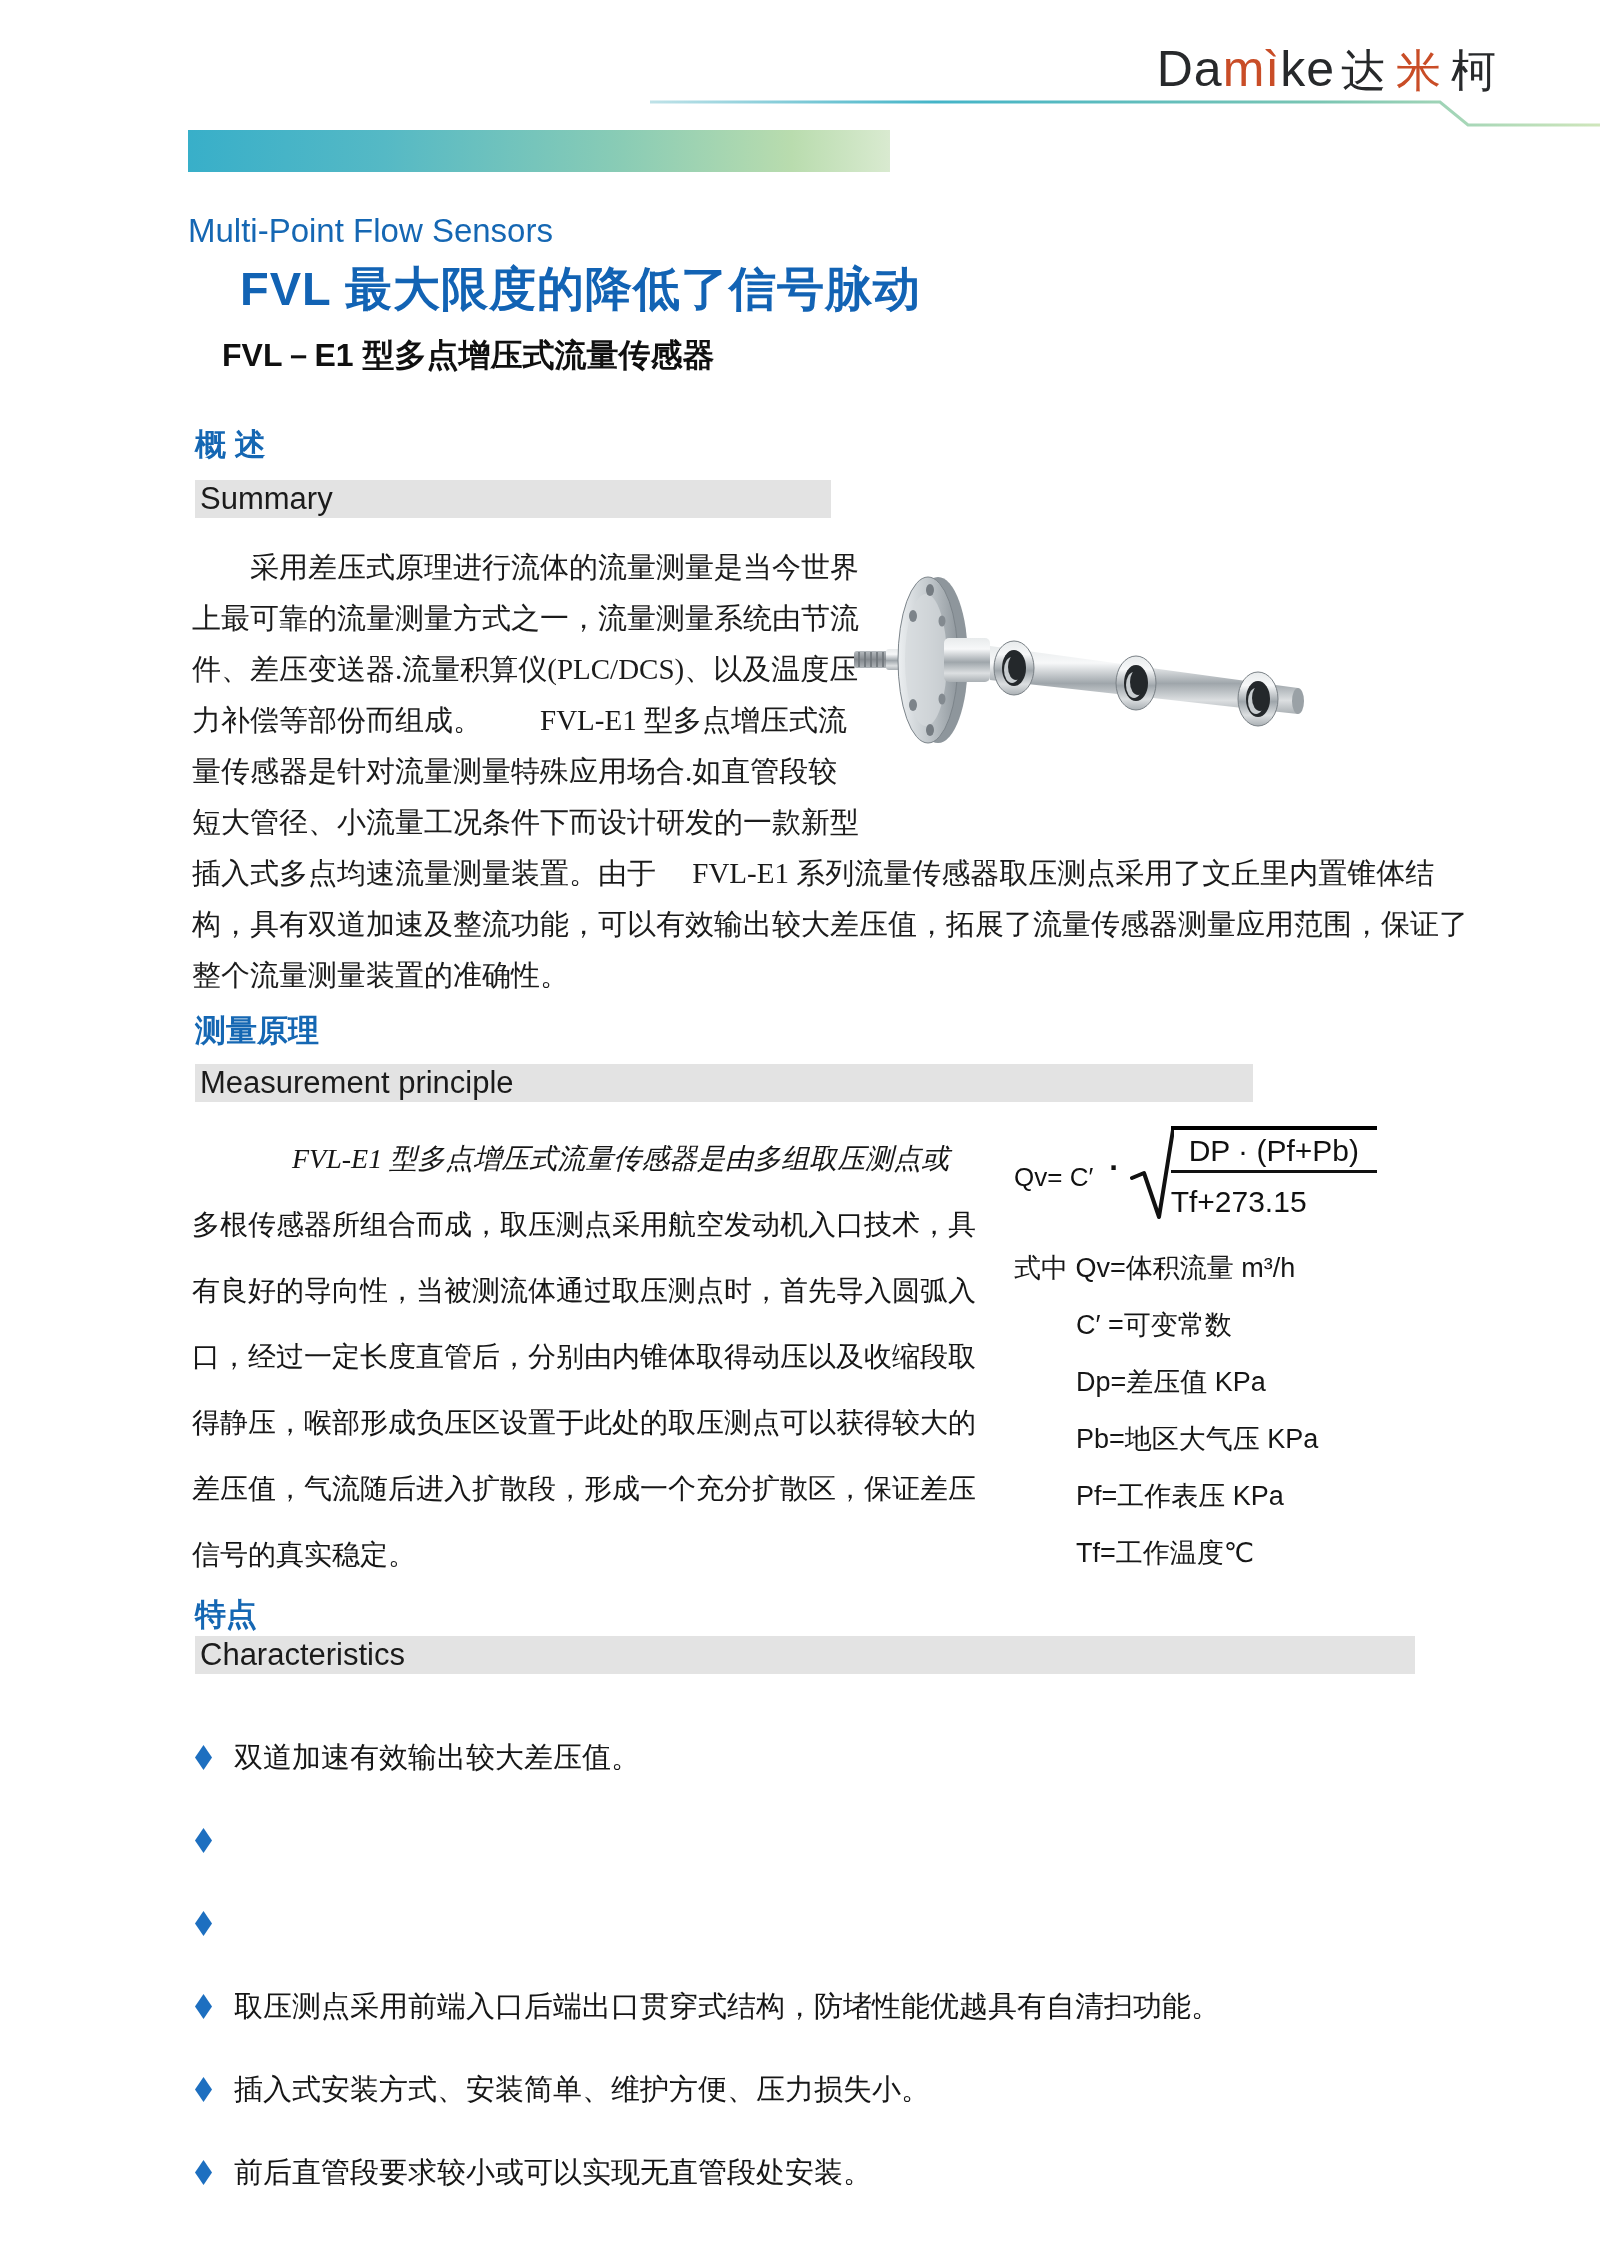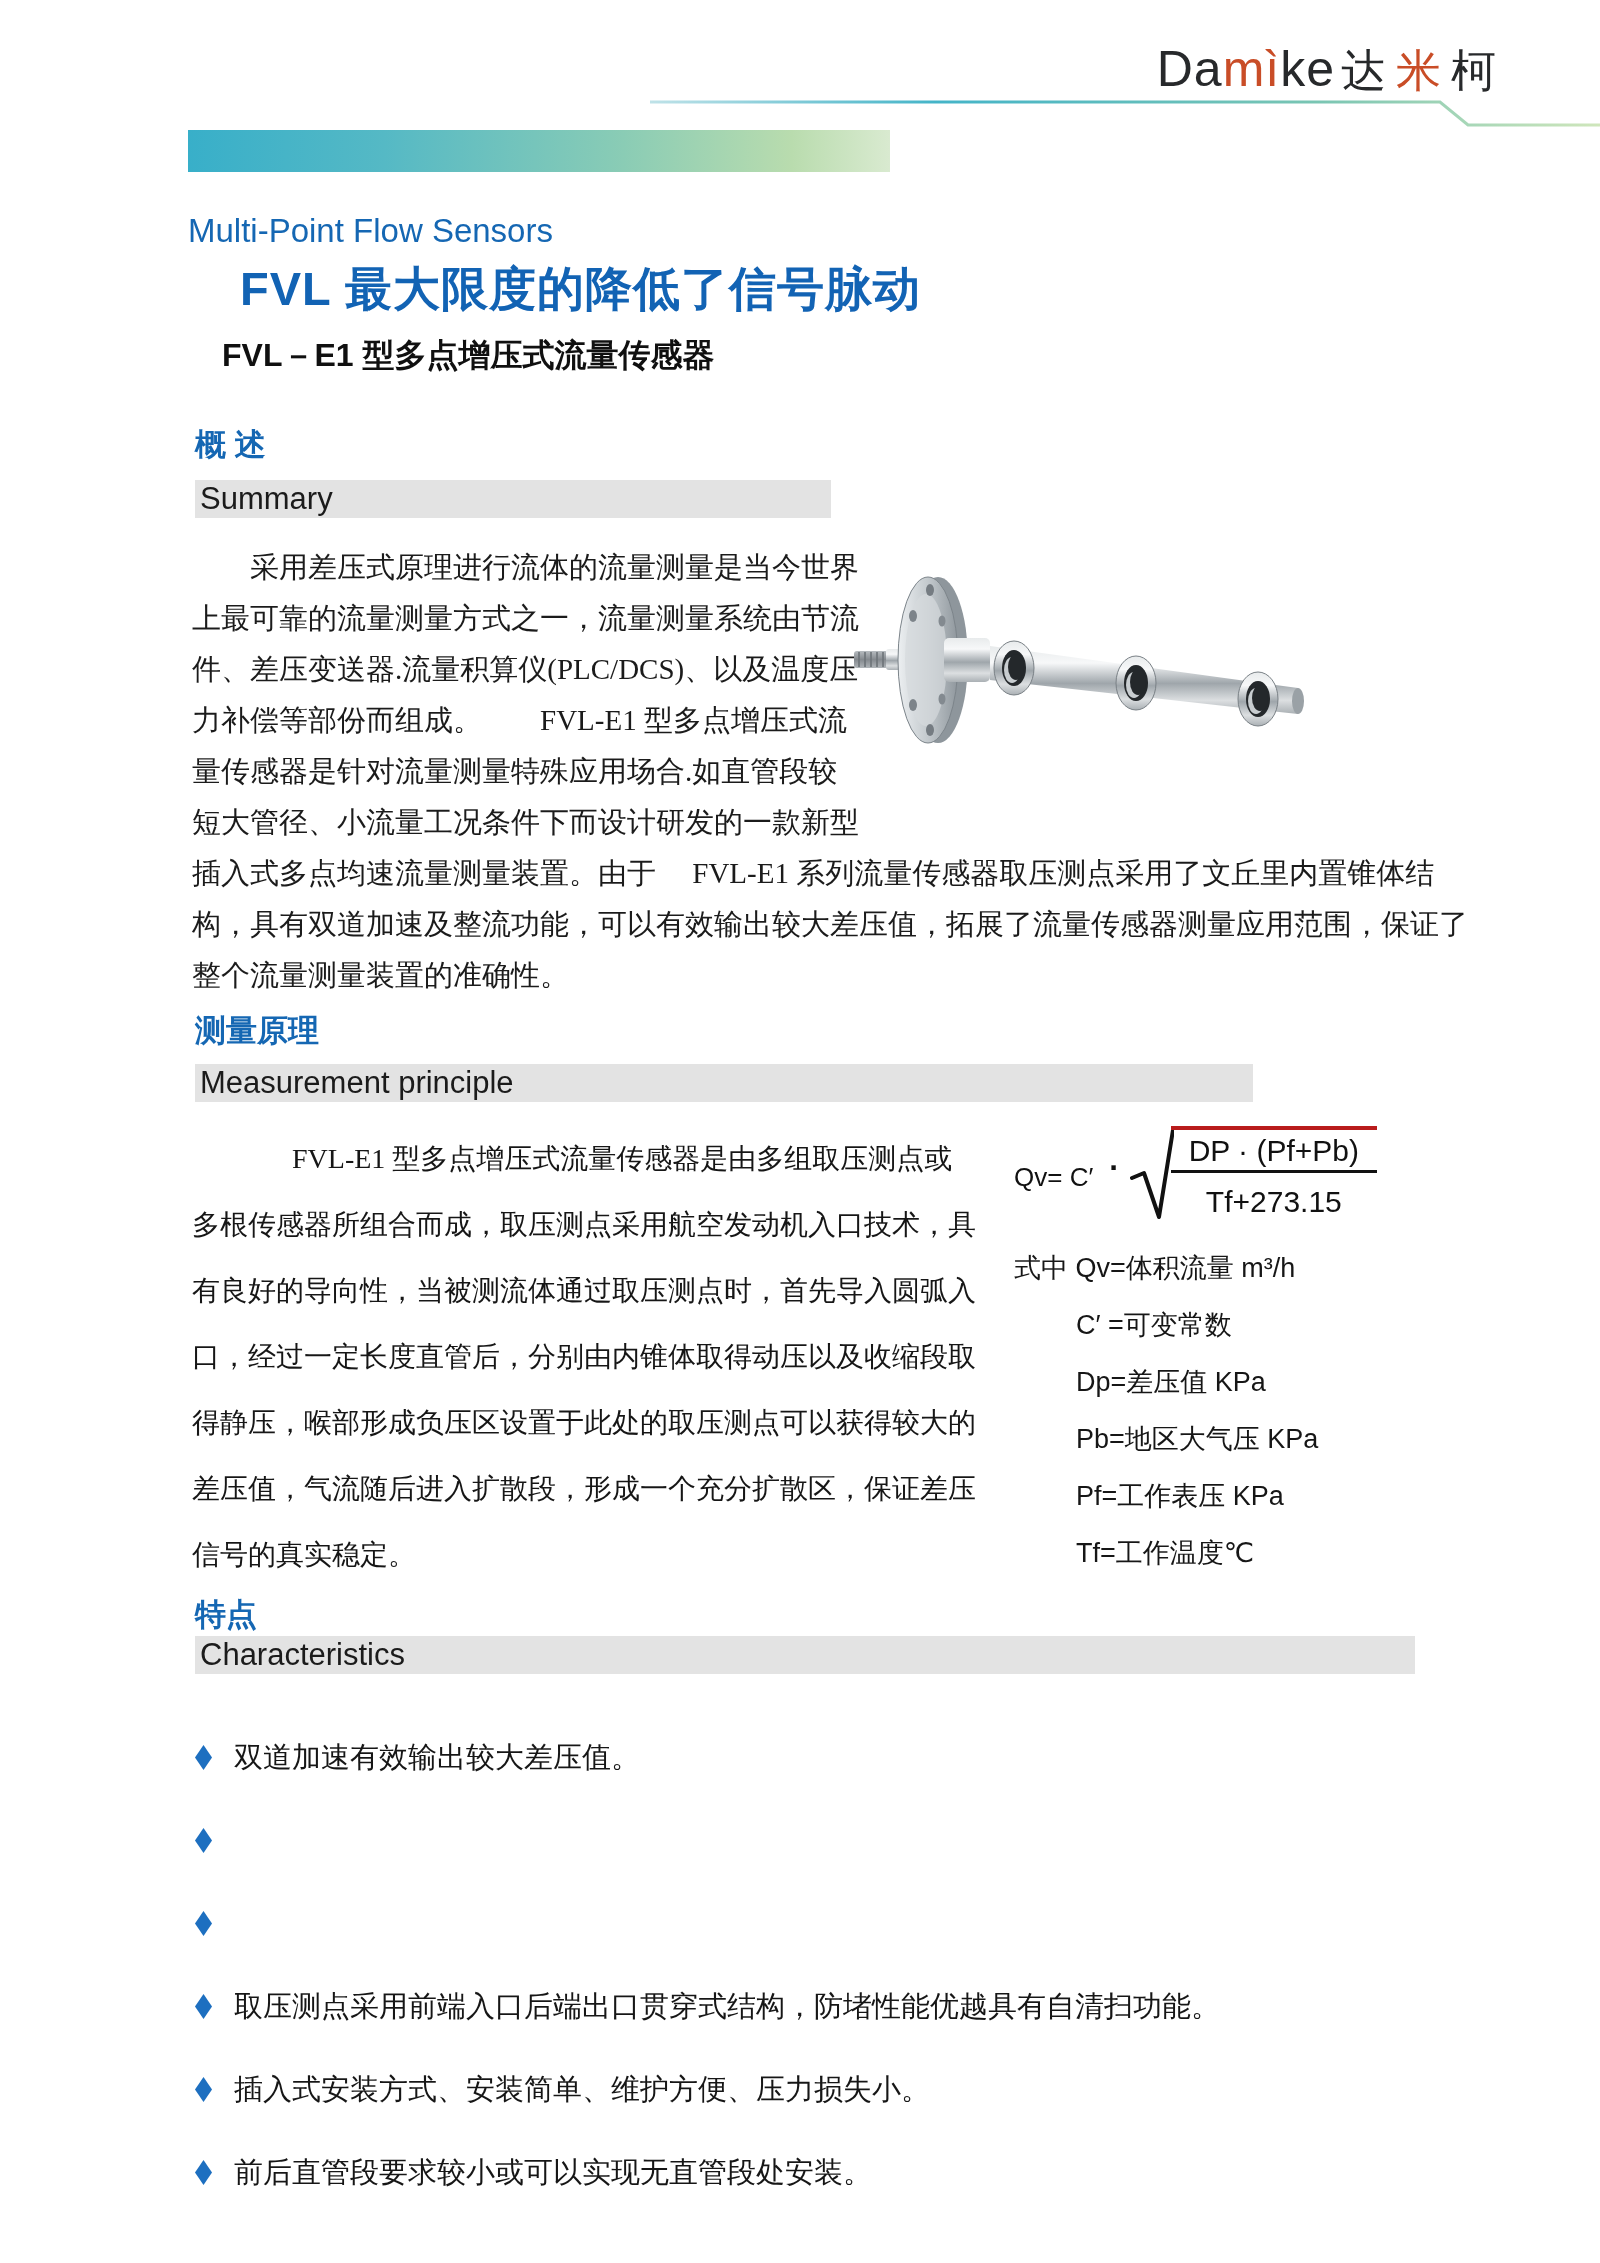--- a/index.html
+++ b/index.html
@@ -31,27 +31,27 @@
   
   .serif{font-family:"Liberation Serif","DejaVu Serif",serif;}
   .para-narrow{position:absolute;left:192px;top:542px;width:690px;font-size:29px;color:#1b1b1b;}
   .para-narrow .pline{height:51px;line-height:51px;white-space:nowrap;}
   .para-wide{position:absolute;left:192px;top:848px;width:1290px;font-size:29px;color:#1b1b1b;}
   .para-wide .pline{height:51px;line-height:51px;white-space:nowrap;}
   .indent-2em{padding-left:58px;}
 
   .principle-para{position:absolute;left:192px;top:1126px;width:800px;font-size:28px;color:#161616;}
   .principle-para .pline{height:66px;line-height:66px;white-space:nowrap;}
-  .indent-3em{padding-left:100px;}
+  .indent-3em{padding-left:100px;font-style:italic;}
 
   
   .formula{position:absolute;left:1014px;top:1126px;display:flex;align-items:flex-start;color:#111;}
   .formula .lhs{font-size:26px;margin-top:36px;}
   .formula .op{font-size:31px;margin:24px 10px 0 16px;font-weight:bold;}
-  .frac{margin-left:-3px;border-top:4px solid #b91c1c;display:inline-block;text-align:center;}
+  .frac{margin-left:-3px;border-top:4px solid #000000;display:inline-block;}
   .frac .num{font-size:30px;padding:4px 18px 2px 18px;border-bottom:3px solid #111;white-space:nowrap;}
   .frac .den{font-size:30px;padding-top:12px;white-space:nowrap;}
 
   .defs{position:absolute;left:1014px;top:1240px;font-size:27px;color:#161616;}
   .defs .dline{height:57px;line-height:57px;white-space:nowrap;}
   .defs .dline.ind{padding-left:62px;}
 
   
   .features{position:absolute;left:195px;top:1716px;width:1300px;}
   .feat-row{display:flex;align-items:center;height:83px;}

